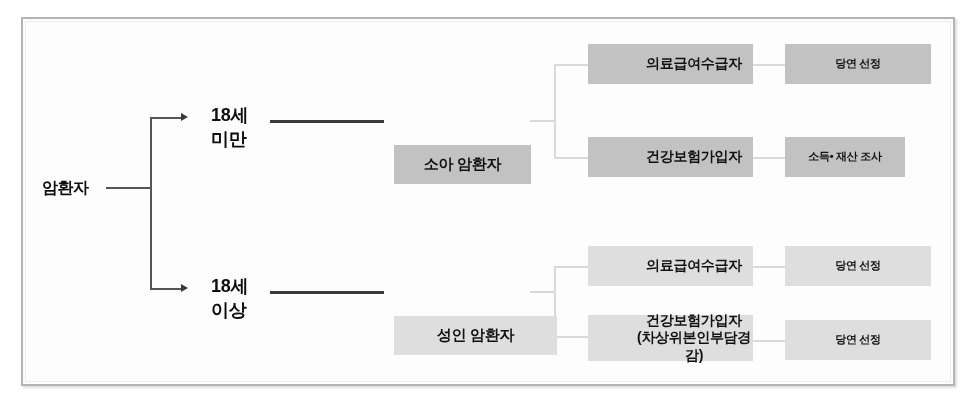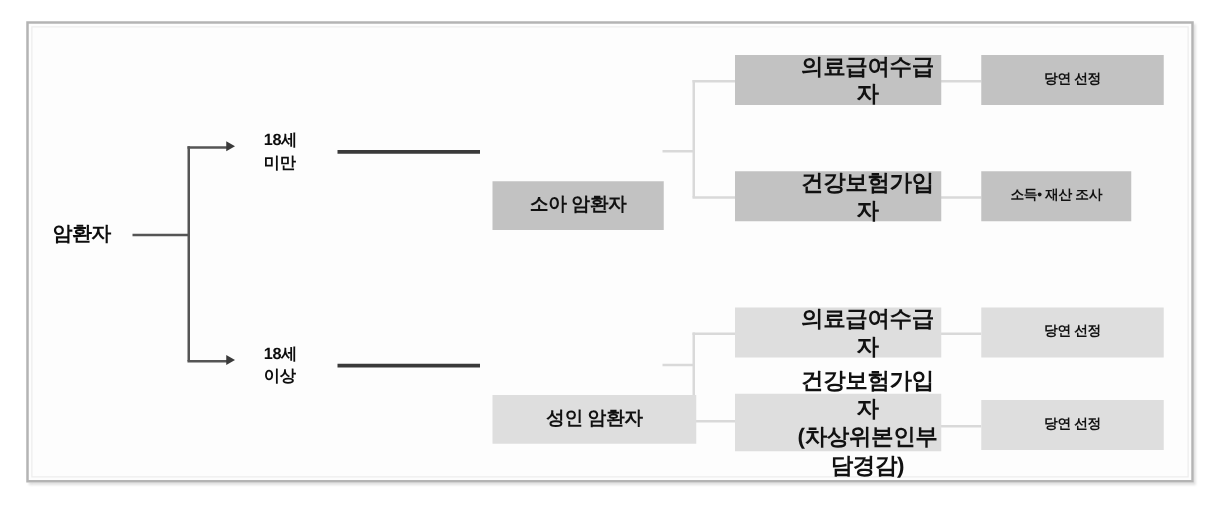--- a/index.html
+++ b/index.html
@@ -65,29 +65,29 @@
     color: #111111;
     font-weight: bold;
     line-height: 1.25;
     letter-spacing: -0.3px;
     white-space: pre-line;
   }
   .box.dark  { background: #c2c2c2; }
   .box.light { background: #dedede; }
 
   .box.stage  { font-size: 15px; margin-top: 44px; }
-  .box.cat    { font-size: 18px; padding-left: 47px; }
+  .box.cat    { font-size: 14px; padding-left: 47px; }
   .box.result { font-size: 11px; }
 
   
   .text-label {
     position: absolute;
     color: #0d0d0d;
     font-weight: bold;
-    font-size: 13px;
+    font-size: 18px;
     line-height: 1.35;
     letter-spacing: -0.3px;
     white-space: pre-line;
   }
   .text-label.root {
     font-size: 16px;
     letter-spacing: -0.5px;
   }
 
   

